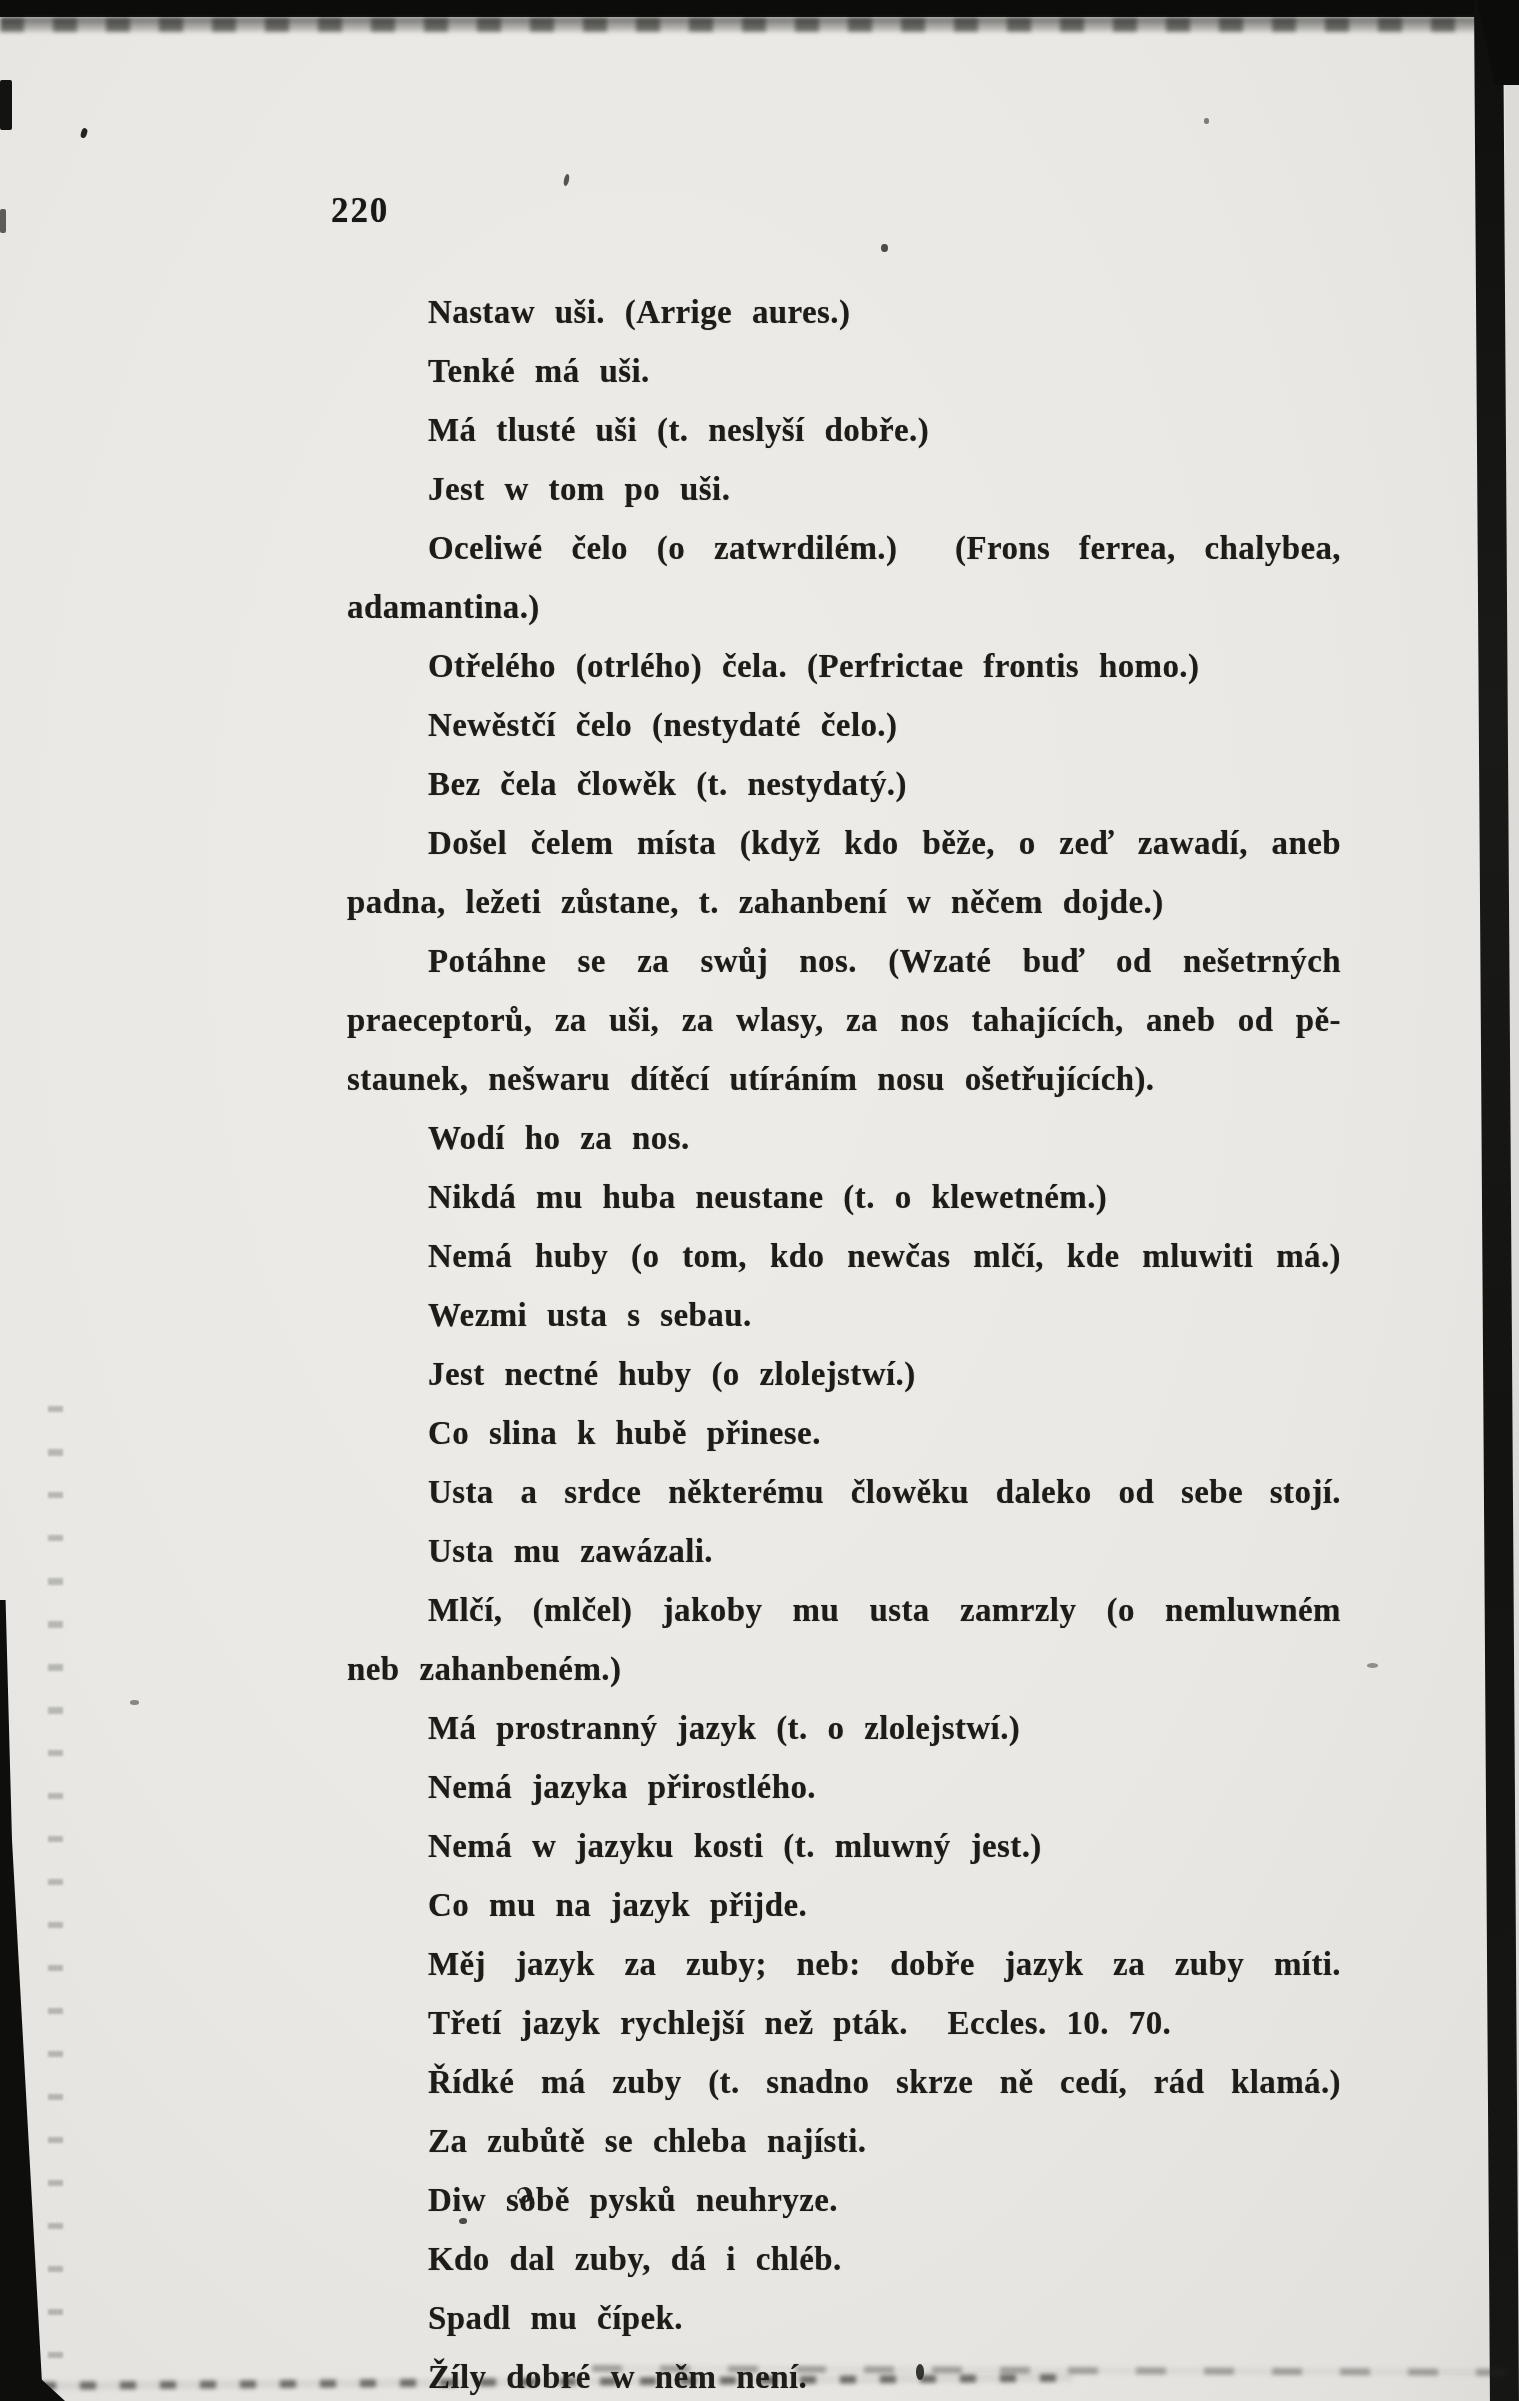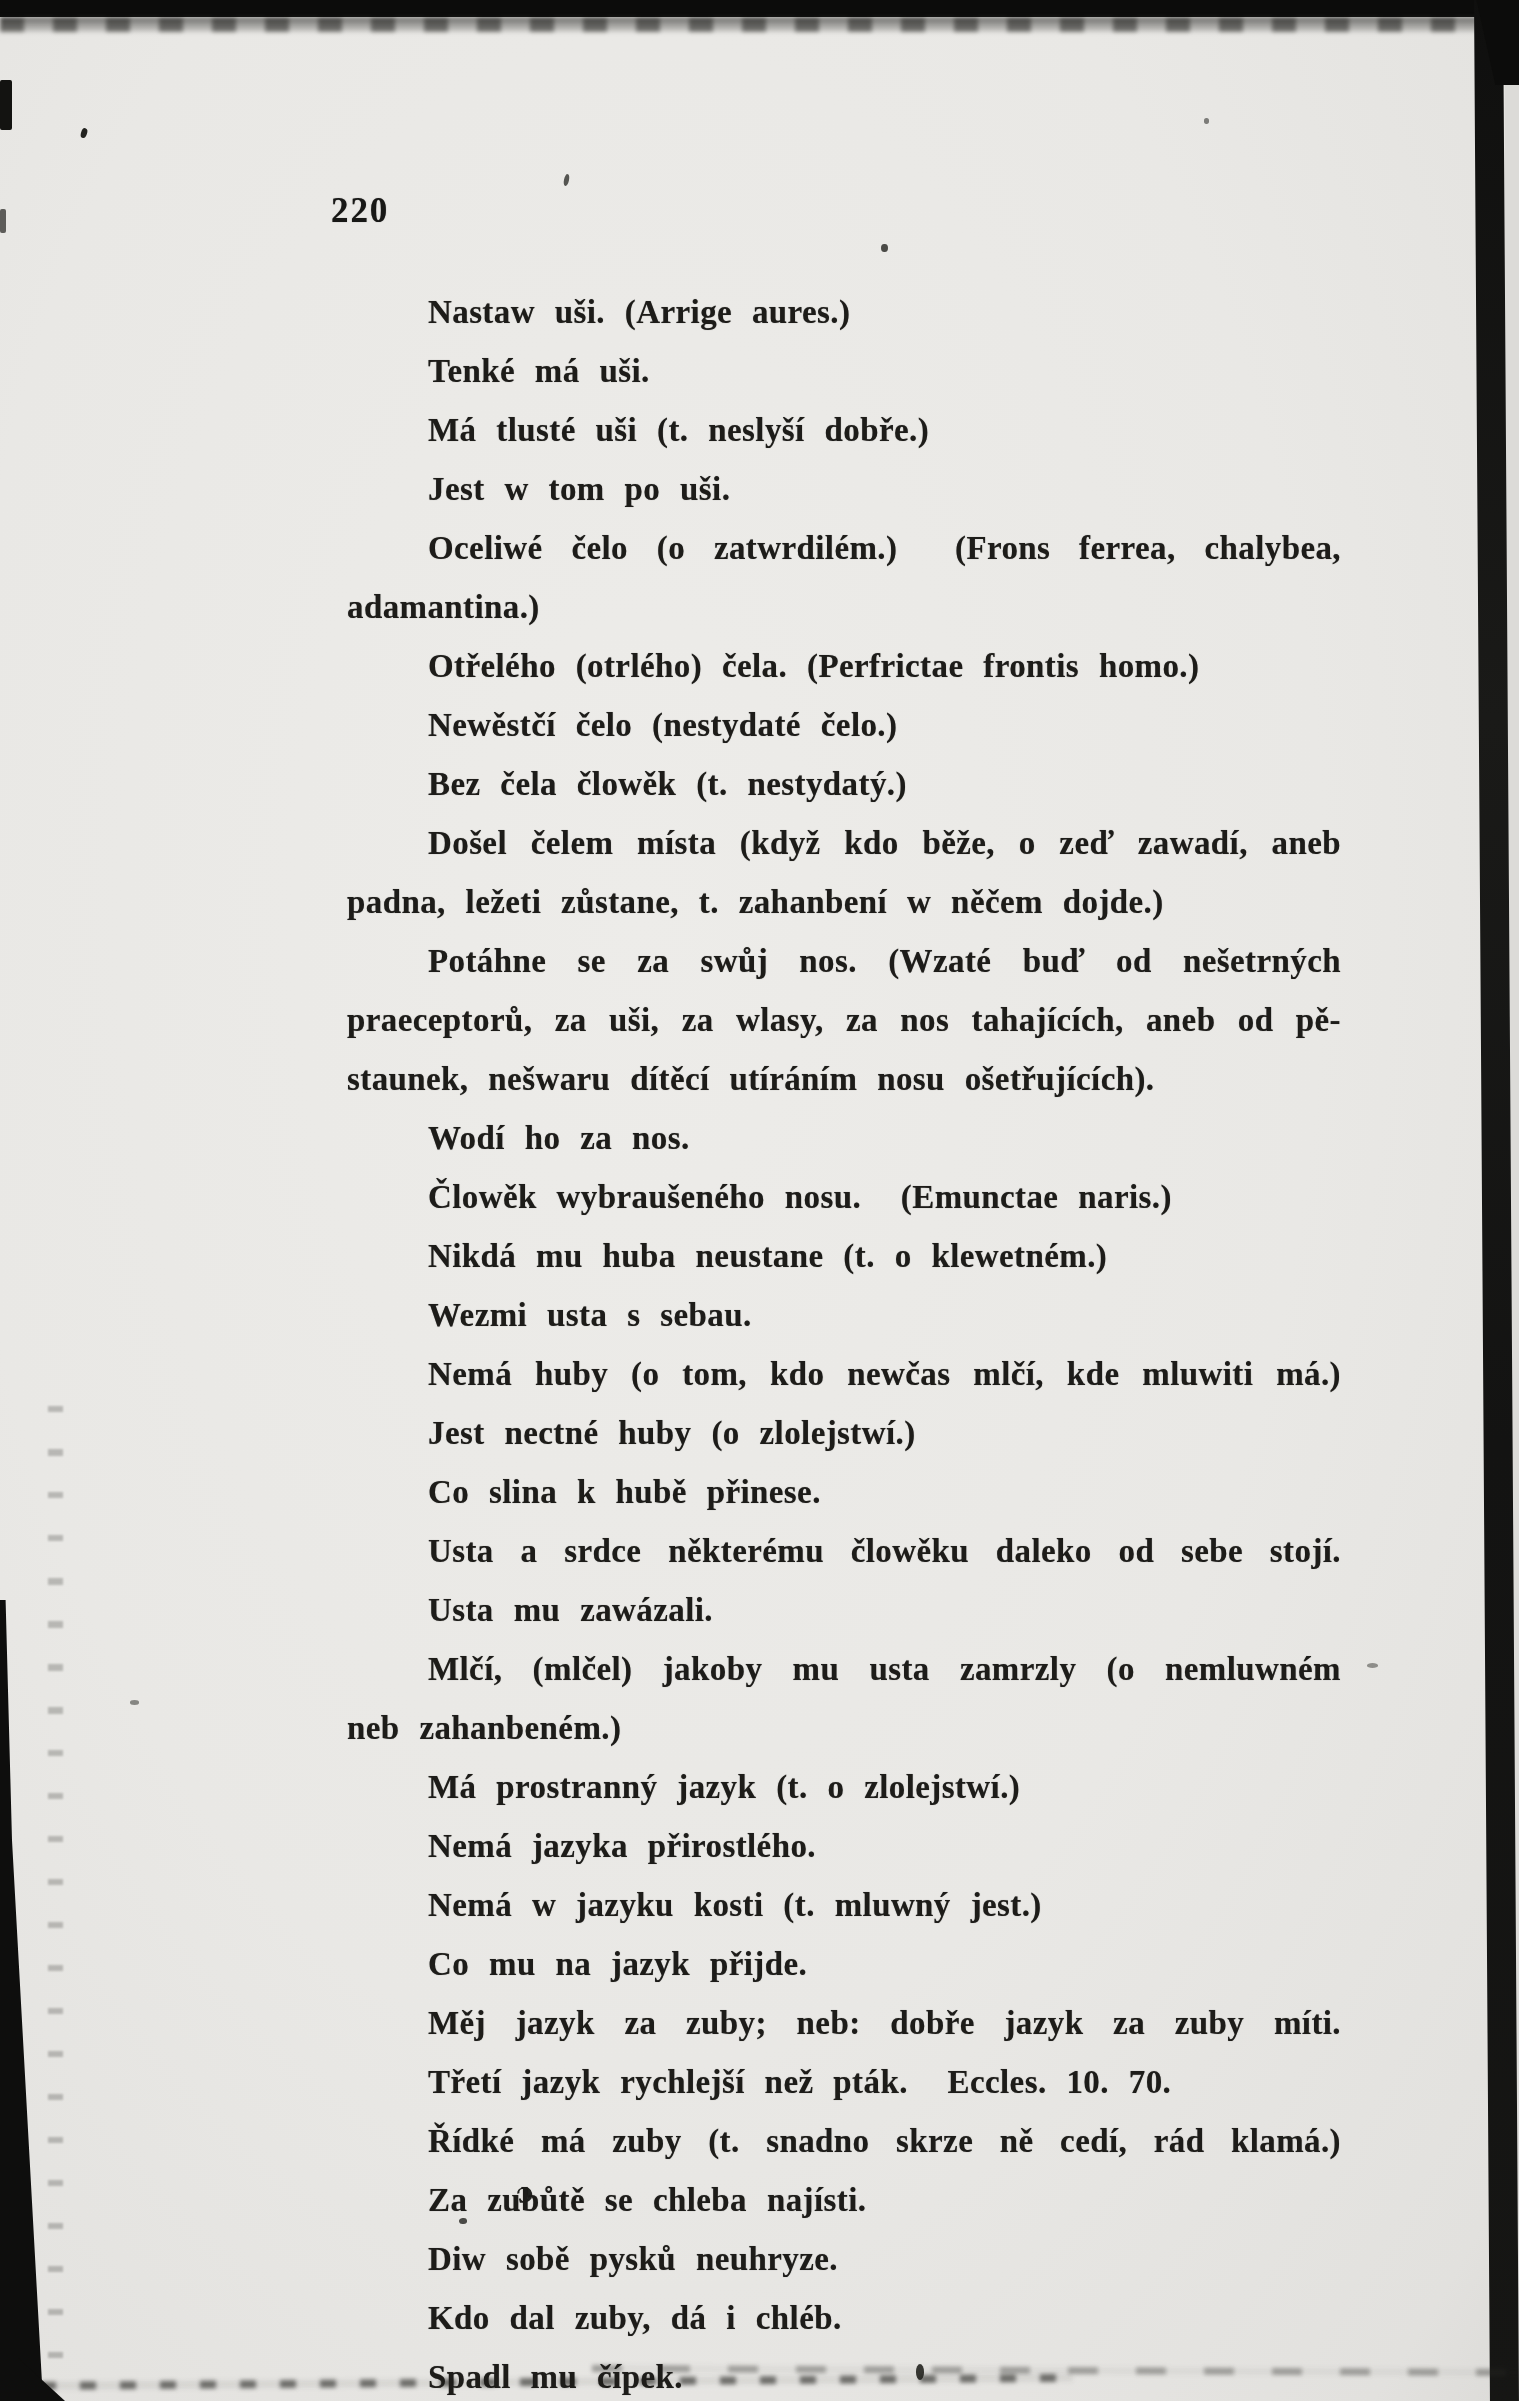--- a/index.html
+++ b/index.html
@@ -167,27 +167,26 @@
       <p class="line flush">padna, ležeti zůstane, t. zahanbení w něčem dojde.)</p>
 
       <p class="line justify">Potáhne se za swůj nos. (Wzaté buď od nešetrných</p>
 
       <p class="line flush justify">praeceptorů, za uši, za wlasy, za nos tahajících, aneb od pě-</p>
 
       <p class="line flush">staunek, nešwaru dítěcí utíráním nosu ošetřujících).</p>
 
       <p class="line">Wodí ho za nos.</p>
 
-      <p class="line">Člowěk wybraušeného nosu.&nbsp; (Emunctae naris.)</p>
 
       <p class="line">Nikdá mu huba neustane (t. o klewetném.)</p>
 
+      <p class="line justify">Nemá huby (o tom, kdo newčas mlčí, kde mluwiti má.)</p>
+
       <p class="line">Wezmi usta s sebau.</p>
-
-      <p class="line justify">Nemá huby (o tom, kdo newčas mlčí, kde mluwiti má.)</p>
 
       <p class="line">Jest nectné huby (o zlolejstwí.)</p>
 
       <p class="line">Co slina k hubě přinese.</p>
 
       <p class="line justify">Usta a srdce některému člowěku daleko od sebe stojí.</p>
 
       <p class="line">Usta mu zawázali.</p>
 
       <p class="line justify">Mlčí, (mlčel) jakoby mu usta zamrzly (o nemluwném</p>

